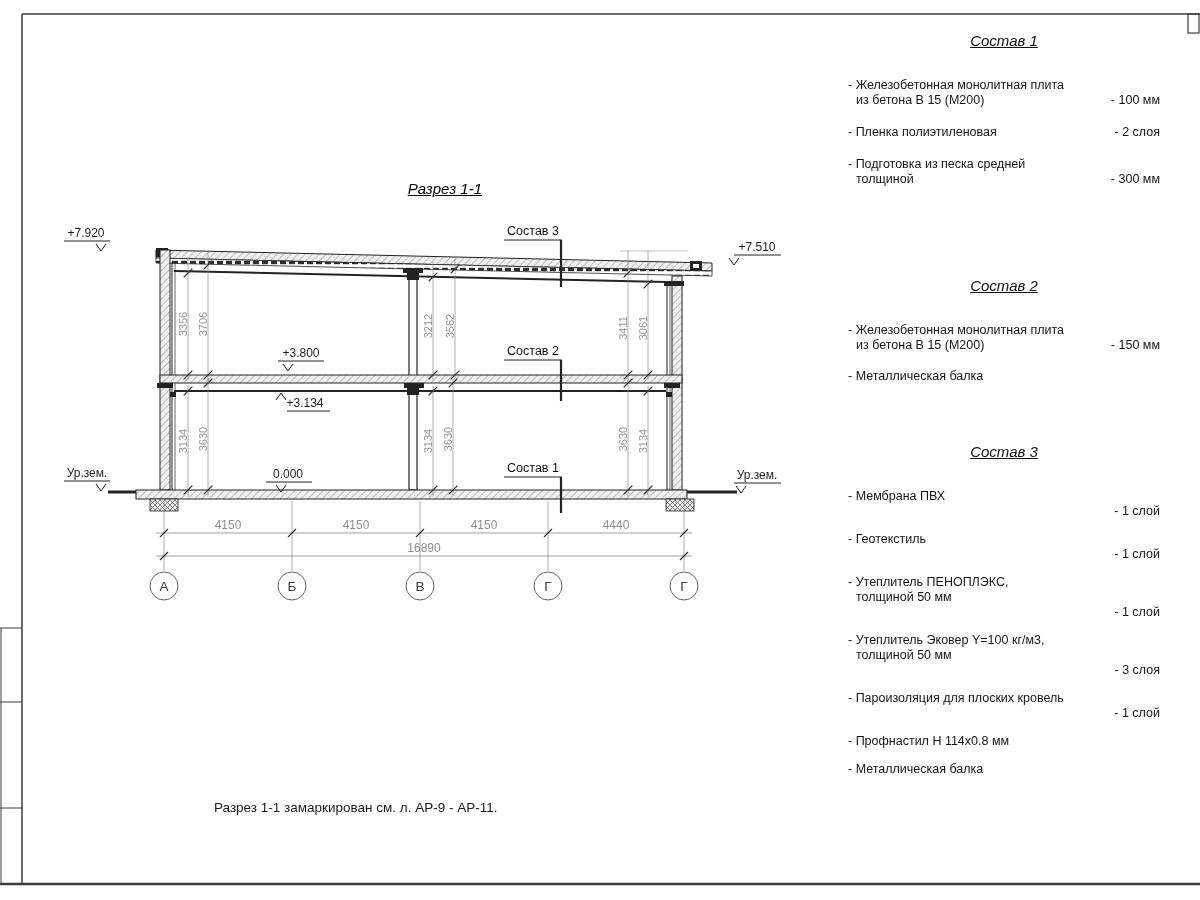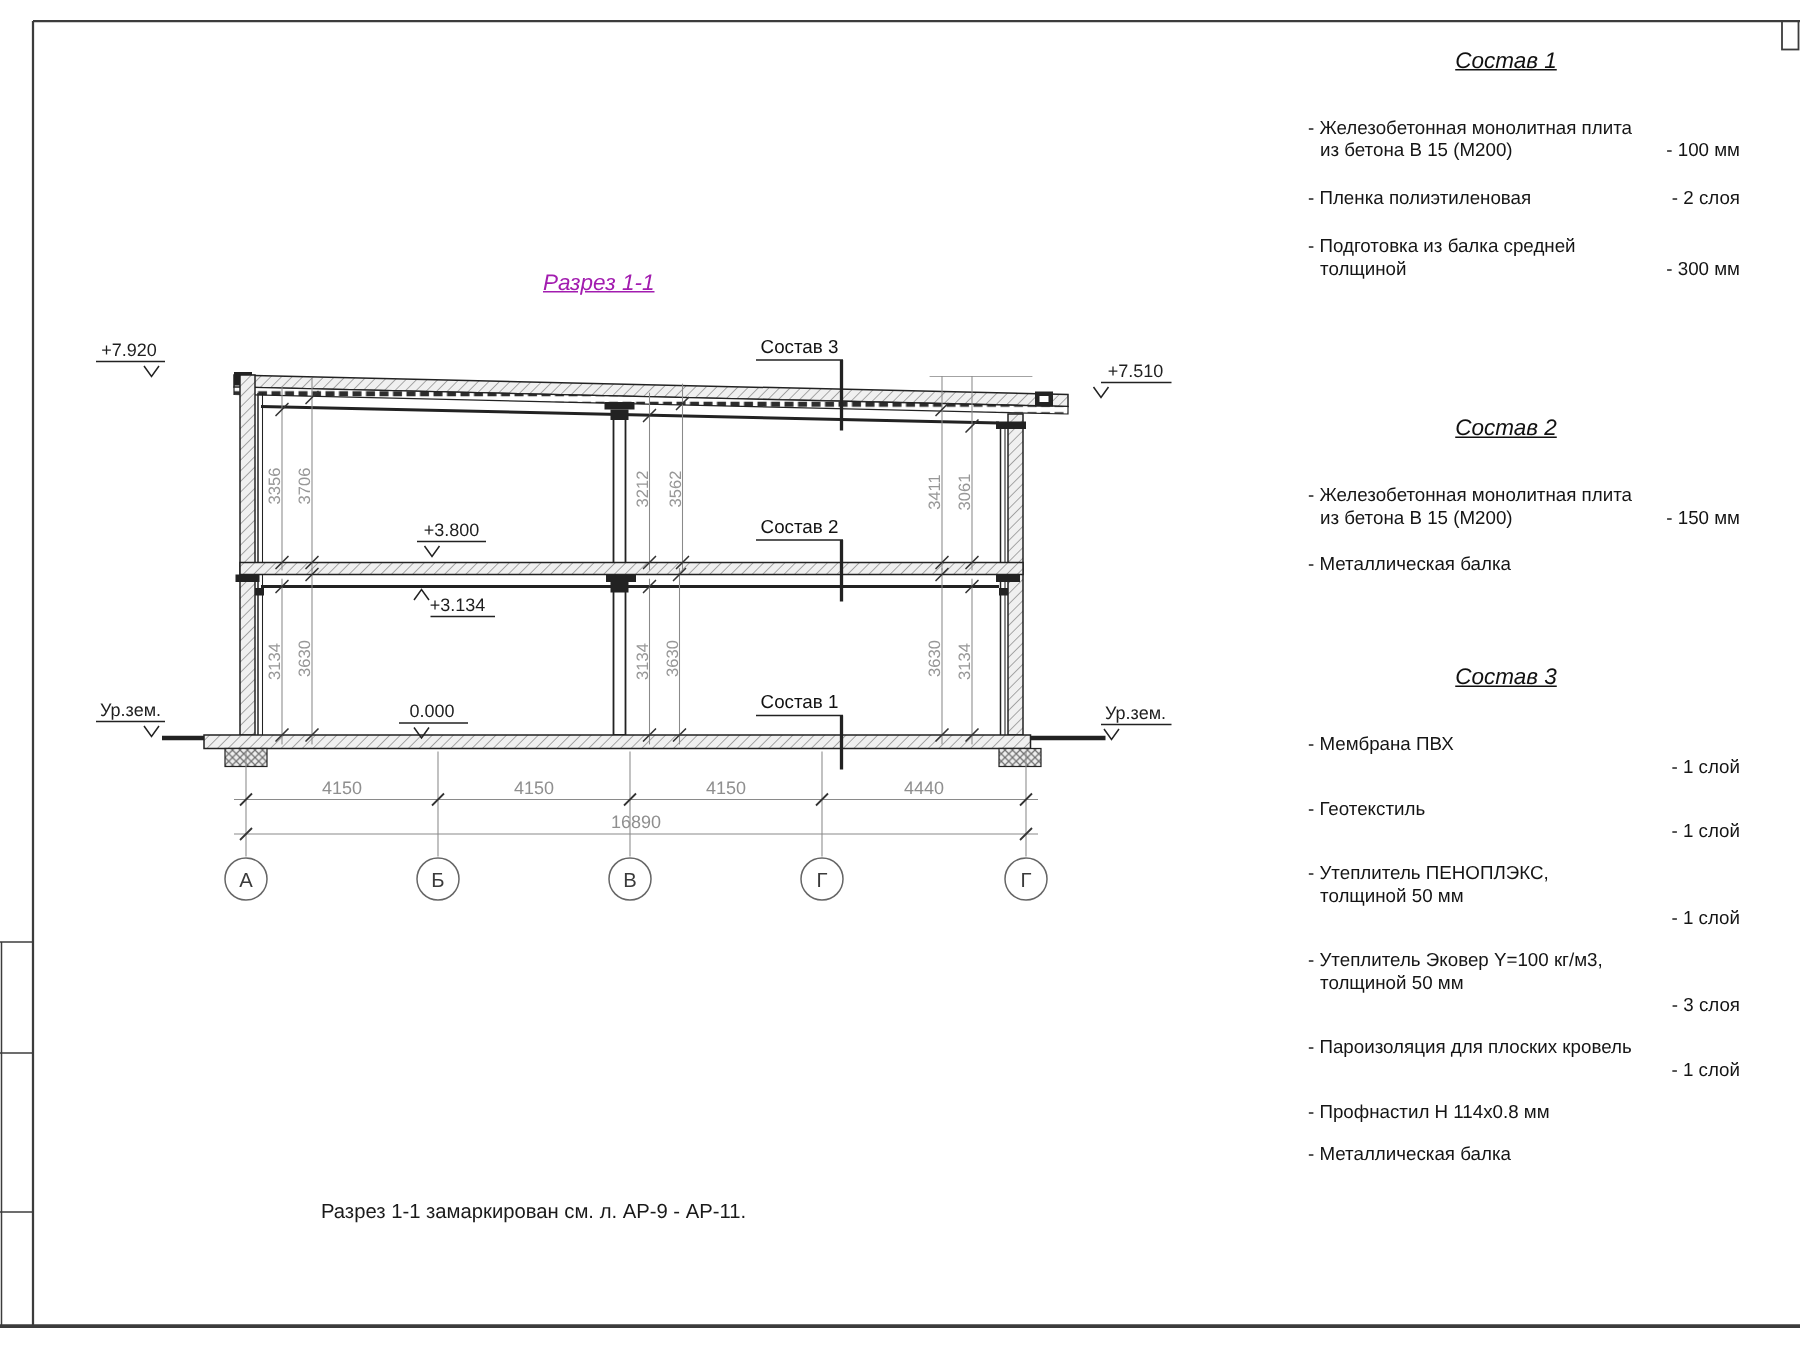--- a/index.html
+++ b/index.html
@@ -2,35 +2,35 @@
 <html><head>
 <meta charset="utf-8">
 <style>
   html,body{margin:0;padding:0;}
   body{
     width:1200px;height:900px;position:relative;background:#ffffff;
     font-family:"Liberation Sans", sans-serif;color:#111;overflow:hidden;
   }
   svg{position:absolute;left:0;top:0;}
   .drawing-title{
-    position:absolute;left:362px;top:180px;width:120px;text-align:left;
-    font-style:italic;font-size:15px;color:#a21caf;text-decoration:underline;
+    position:absolute;left:362px;top:180px;width:120px;text-align:right;
+    font-style:italic;font-size:15px;color:#000000;text-decoration:underline;
   }
   .note{
     position:absolute;left:214px;top:800px;font-size:13.5px;color:#1a1a1a;
   }
   .comp-block{position:absolute;width:312px;}
   .comp-1{left:848px;top:32px;}
   .comp-2{left:848px;top:277px;}
   .comp-3{left:848px;top:443px;}
   .comp-title{
     text-align:center;font-style:italic;font-size:15px;color:#111;
     text-decoration:underline;line-height:18px;margin-bottom:28px;
   }
-  .item{display:flex;font-size:12.5px;line-height:15px;color:#151515;margin-left:24px;}
+  .item{display:flex;font-size:12.5px;line-height:15px;color:#151515;}
   .comp-1 .item{margin-bottom:17px;}
   .comp-2 .item{margin-bottom:16px;}
   .comp-3 .item{margin-bottom:13px;flex-direction:column;}
   .item-text{display:flex;flex-direction:column;}
   .l2{padding-left:8px;}
   .item-value{margin-left:auto;align-self:flex-end;white-space:nowrap;padding-left:6px;}
   text{font-family:"Liberation Sans", sans-serif;}
   .dim-txt{font-size:11px;fill:#979797;}
   .hdim-txt{font-size:12px;fill:#8f8f8f;}
   .axis-txt{font-size:13.5px;fill:#3a3a3a;}
@@ -274,21 +274,21 @@
     <span class="item-value">- 100 мм</span>
   </div>
   <div class="item">
     <div class="item-text">
         <span class="l1">- Пленка полиэтиленовая</span>
       </div>
     <span class="item-value">- 2 слоя</span>
   </div>
   <div class="item">
     <div class="item-text">
-      <span class="l1">- Подготовка из балка средней</span>
+      <span class="l1">- Подготовка из песка средней</span>
       <span class="l2">толщиной</span>
     </div>
     <span class="item-value">- 300 мм</span>
   </div>
 </div>
 
 <div class="comp-block comp-2">
   <div class="comp-title">Состав 2</div>
   <div class="item">
     <div class="item-text">

